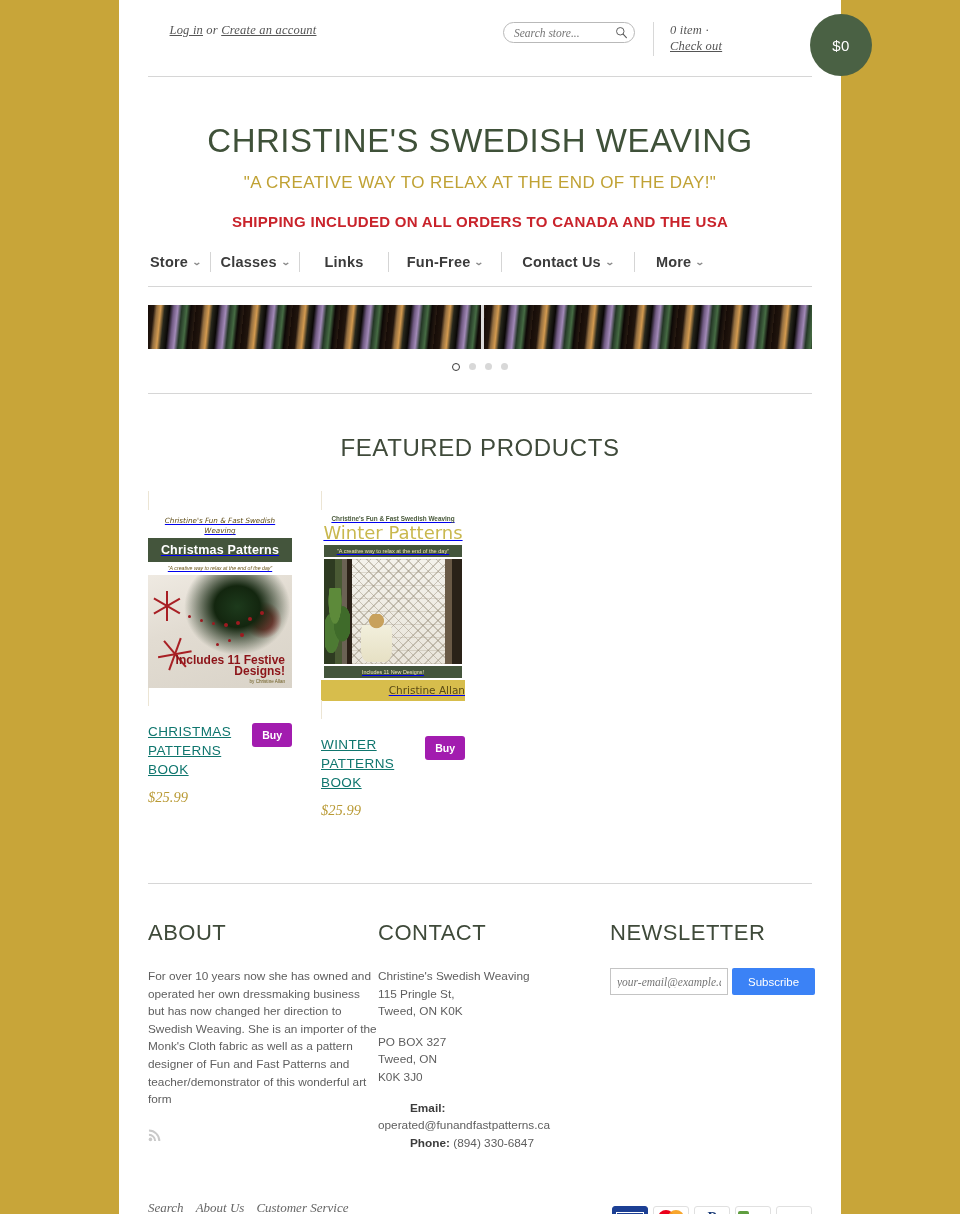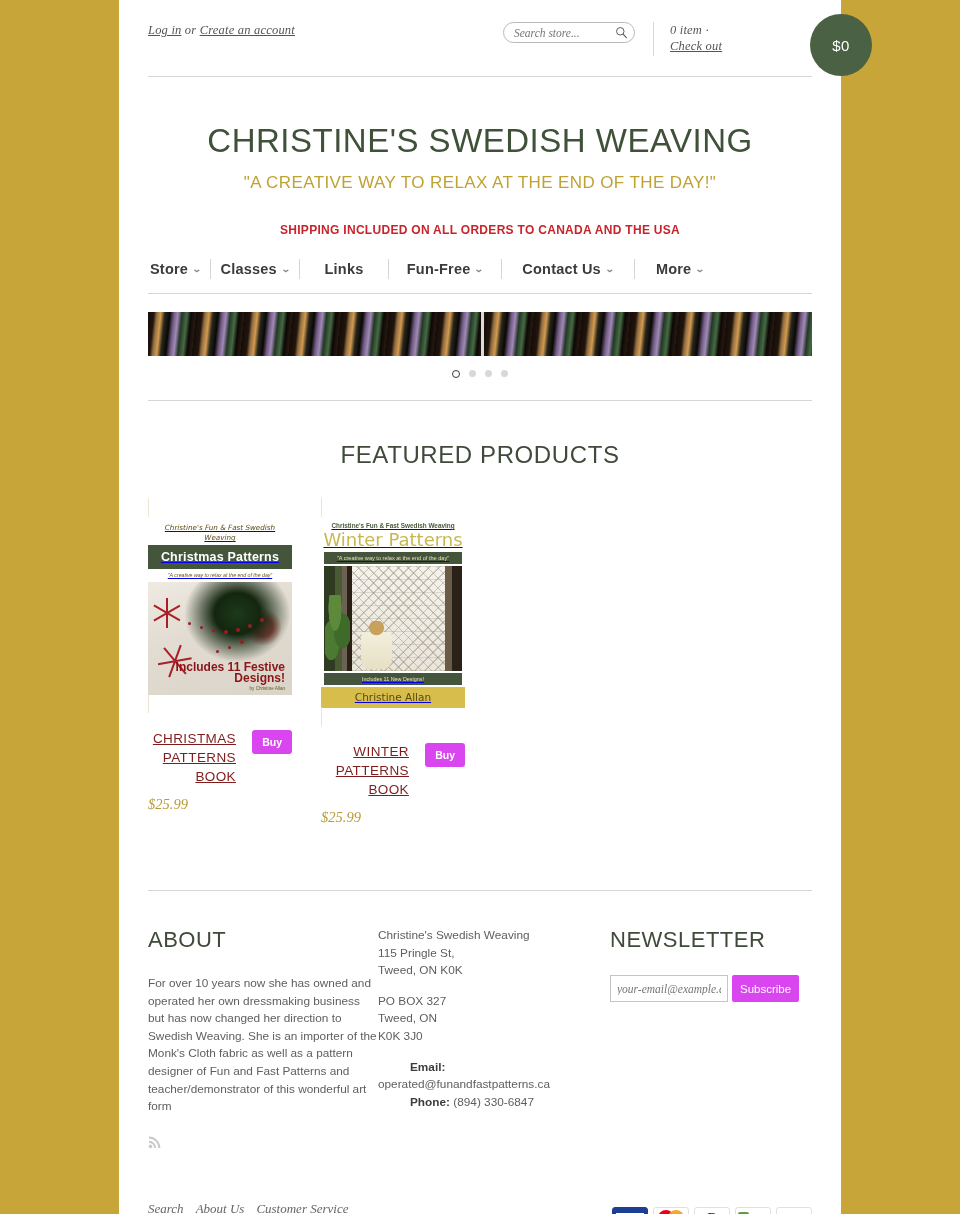--- a/index.html
+++ b/index.html
@@ -40,20 +40,21 @@
   }
 
   .acct-links {
     font-family: "Liberation Serif", serif;
     font-style: italic;
     font-size: 12.5px;
     color: #555;
     width: 190px;
     line-height: 16px;
     letter-spacing: .2px;
+    text-align: center;
   }
   .acct-links a {
     color: #555;
     text-decoration: underline;
   }
   .acct-links .sep { text-decoration: none; }
 
   .search-wrap { margin-left: 165px; position: relative; }
   .search-box {
     width: 132px;
@@ -127,25 +128,25 @@
     letter-spacing: .5px;
     line-height: 40px;
   }
   .tagline {
     font-size: 17px;
     color: #c0a234;
     letter-spacing: .4px;
     margin-top: 12px;
   }
   .shipping {
-    font-size: 12px;
+    font-size: 15px;
     font-weight: bold;
     color: #c9232b;
     letter-spacing: .3px;
-    margin-top: 30px;
+    margin-top: 20px;
   }
 
   
   nav { margin-top: 22px; padding-bottom: 14px; }
   .nav-list {
     display: flex;
     align-items: center;
     list-style: none;
     justify-content: flex-start;
   }
@@ -393,43 +394,42 @@
     background: #44553c;
     color: #e9e3bd;
     text-align: center;
     font-size: 5.4px;
     padding: 3px 0;
     margin: 2px 3px 0;
   }
   .win-author {
     background: #d7bd4c;
     color: #5a4a14;
-    text-align: center;
+    text-align: right;
     font-size: 10.5px;
     padding: 4px 0 5px;
     margin: 2px 0 0;
     font-family: "DejaVu Sans", sans-serif;
   }
 
   .prod-meta {
     display: flex;
     justify-content: space-between;
     align-items: flex-start;
     margin-top: 16px;
   }
   .prod-name {
     font-size: 13.5px;
-    color: #7f1d1d;
+    color: #0f766e;
     line-height: 19px;
     letter-spacing: .4px;
     width: 88px;
-    text-align: right;
   }
   .buy-btn {
-    background: #d946ef;
+    background: #a21caf;
     color: #ffffff;
     font-size: 10.5px;
     font-weight: bold;
     border: none;
     border-radius: 3px;
     padding: 6px 10px;
     cursor: pointer;
     font-family: "Liberation Sans", sans-serif;
     margin-top: 1px;
   }
@@ -485,25 +485,25 @@
     border: 1px solid #c4c4c4;
     background: #fff;
     font-family: "Liberation Serif", serif;
     font-style: italic;
     font-size: 11.5px;
     color: #666;
     padding: 0 6px;
     outline: none;
   }
   .news-btn {
-    background: #d946ef;
+    background: #3b82f6;
     color: #fff;
     border: none;
     font-size: 11.5px;
-    padding: 0 8px;
+    padding: 0 16px;
     height: 27px;
     margin-left: 4px;
     cursor: pointer;
     border-radius: 2px;
     font-family: "Liberation Sans", sans-serif;
   }
 
   
   .subfooter {
     display: flex;
@@ -721,20 +721,21 @@
         <a href="#" class="rss-icon">
           <svg width="15" height="15" viewBox="0 0 16 16">
             <circle cx="2.6" cy="13.2" r="1.9" fill="#c9c9c9"></circle>
             <path d="M1 8.3a6.6 6.6 0 0 1 6.6 6.6" fill="none" stroke="#c9c9c9" stroke-width="2.1"></path>
             <path d="M1 3.8a11.1 11.1 0 0 1 11.1 11.1" fill="none" stroke="#c9c9c9" stroke-width="2.1"></path>
           </svg>
         </a>
       </div>
 
       <div class="fcol-contact">
+        <h3 class="fhead">CONTACT</h3>
         <div class="ftext">
           <p>
             <span>Christine's Swedish Weaving</span><br>
             <span>115 Pringle St,</span><br>
             <span>Tweed, ON K0K</span>
           </p>
           <p>
             <span>PO BOX 327</span><br>
             <span>Tweed, ON</span><br>
             <span>K0K 3J0</span>

